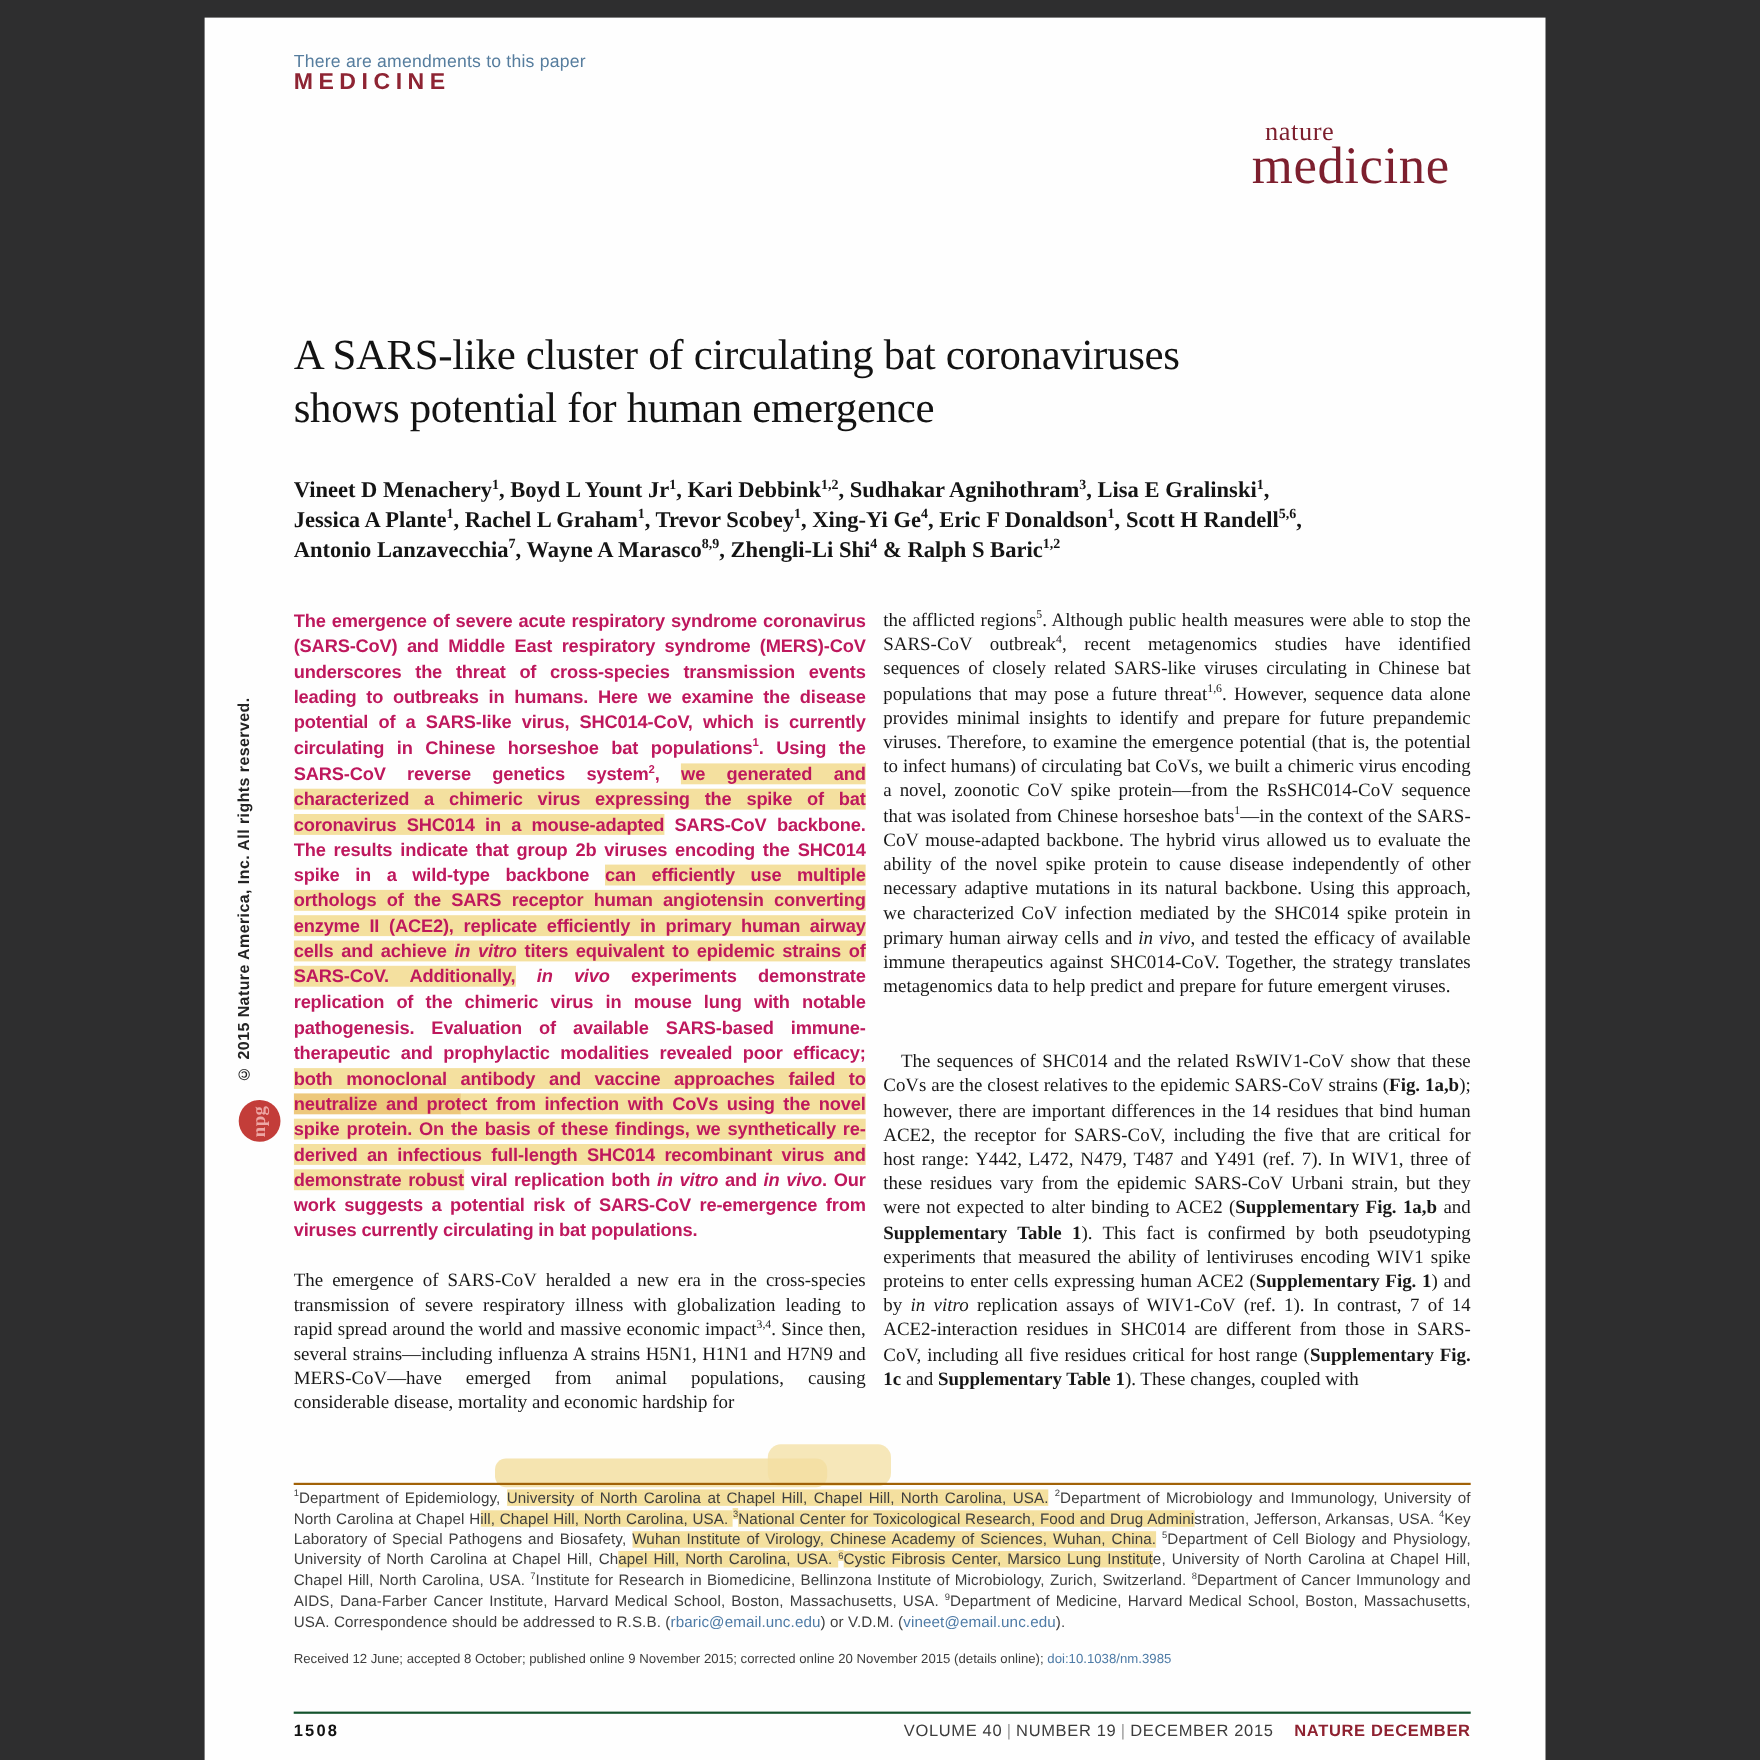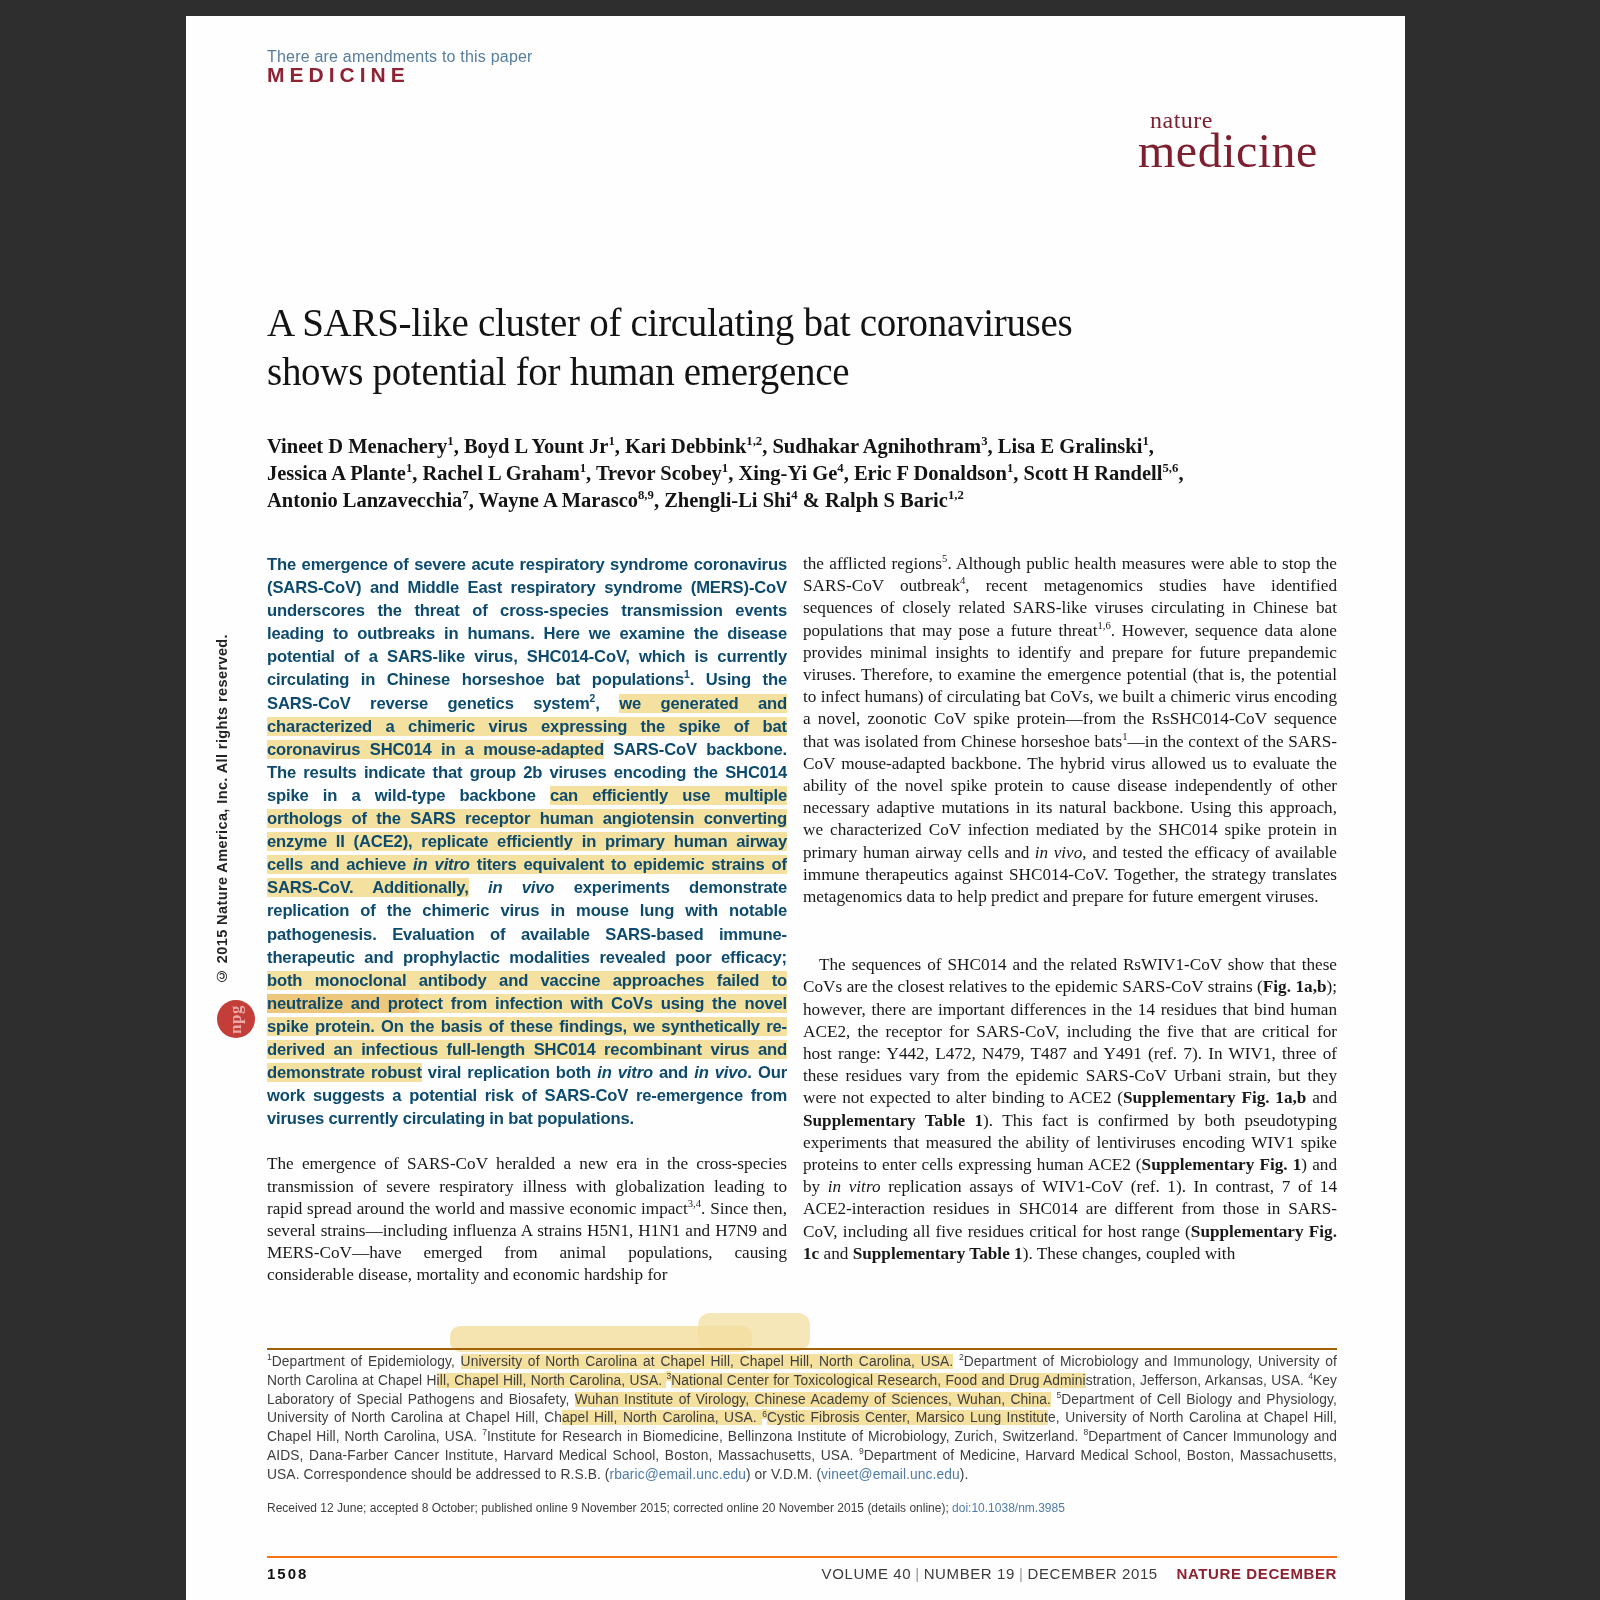--- a/index.html
+++ b/index.html
@@ -41,21 +41,21 @@
   
   .columns{
     position:absolute;left:81px;top:537px;width:1070px;height:798px;
     display:flex;gap:16px;overflow:hidden;
   }
   .col-left{width:520px;flex:0 0 520px;}
   .col-right{width:534px;flex:0 0 534px;}
   .abstract{
     font-family:"Liberation Sans", sans-serif;font-weight:bold;
     font-size:16.6px;line-height:23.1px;letter-spacing:-.15px;
-    color:#0c4a6e;text-align:justify;margin:0;
+    color:#be185d;text-align:justify;margin:0;
   }
   .bodytext{
     font-family:"Liberation Serif", serif;
     font-size:17.2px;line-height:22.2px;color:#181818;
     text-align:justify;margin:0;
   }
   .intro-para{margin-top:23px;}
   .para-indent{text-indent:16px;margin-top:46px;}
   
   .s-b{font-weight:bold;}
@@ -73,21 +73,21 @@
   .footnotes{
     font-size:13.8px;line-height:18.8px;color:#3e3e3e;
     text-align:justify;margin:0;letter-spacing:.1px;
   }
   .received{
     font-size:12px;line-height:18.8px;color:#3e3e3e;margin:14px 0 0 0;
   }
   
   .footer{
     position:absolute;left:81px;top:1540px;width:1070px;
-    border-top:2px solid #f97316;padding-top:7px;
+    border-top:2px solid #14532d;padding-top:7px;
     display:flex;justify-content:space-between;align-items:baseline;
   }
   .page-num{font-size:15px;font-weight:bold;color:#111;letter-spacing:2px;}
   .footer-right{font-size:15px;color:#3c3c3c;letter-spacing:.6px;}
   .brand{font-weight:bold;color:#8e2130;margin-left:14px;letter-spacing:.6px;}
   
   .copyright{
     position:absolute;left:28px;top:544px;height:424px;width:22px;
     writing-mode:vertical-rl;transform:rotate(180deg);
     font-size:14.5px;font-weight:bold;color:#242424;letter-spacing:.4px;

